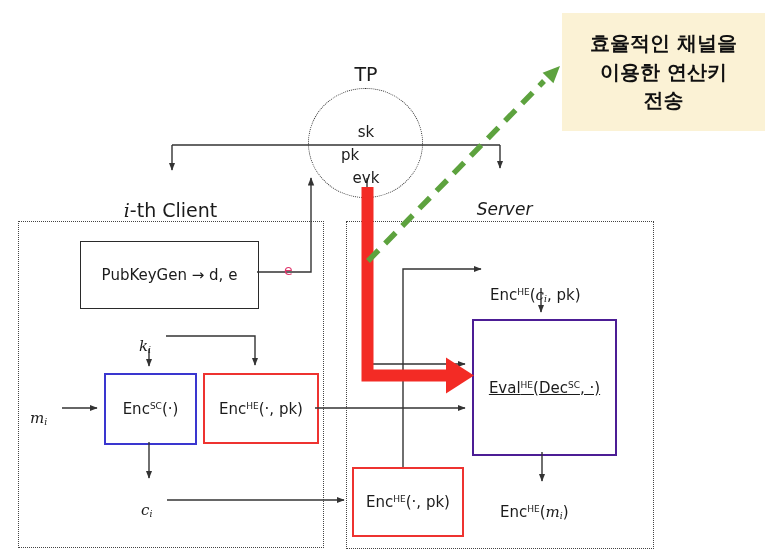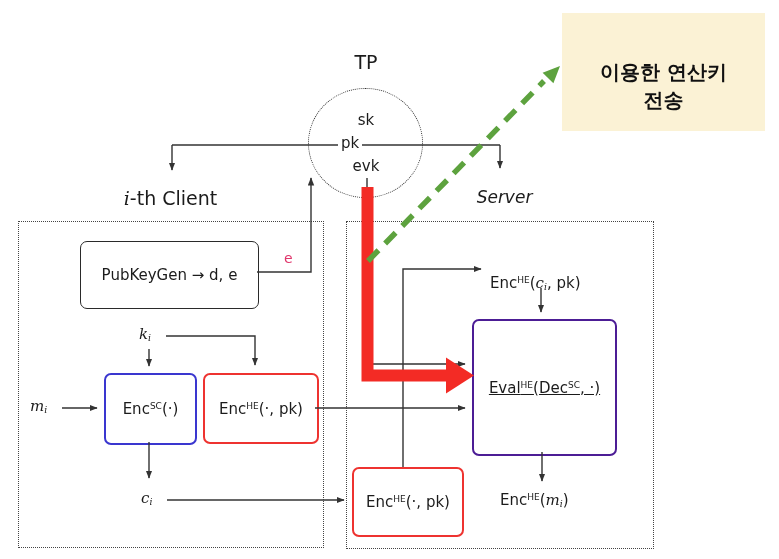--- a/index.html
+++ b/index.html
@@ -5,23 +5,23 @@
   html,body { margin:0; padding:0; background:#fff; }
   #stage {
     position:relative; width:779px; height:559px; background:#ffffff;
     font-family:"DejaVu Sans", sans-serif; color:#1b1b1b; overflow:hidden;
   }
   .dotted-region { position:absolute; border:1.5px dotted #444; background:transparent; z-index:1; }
   .tp-circle { position:absolute; border:1.6px dotted #333; border-radius:50%; z-index:1; }
   svg.wires { position:absolute; left:0; top:0; z-index:5; pointer-events:none; }
   .box {
     position:absolute; background:#fff; display:flex; align-items:center; justify-content:center;
-    font-size:15px; z-index:3; text-align:center; white-space:nowrap;border-radius:7px;
+    font-size:15px; z-index:3; text-align:center; white-space:nowrap;
   }
-  .lbl { position:absolute; z-index:6; font-size:15px; white-space:nowrap; }
+  .lbl { position:absolute; z-index:6; font-size:15px; white-space:nowrap;margin-top:12px; }
   .ctr { text-align:center; }
   sup { font-size:0.60em; vertical-align:0.55em; }
   sub.mi { font-size:0.62em; vertical-align:-0.25em; font-family:"DejaVu Serif", serif; font-style:italic; }
   .mv { font-family:"DejaVu Serif", serif; font-style:italic; }
   .callout {
     position:absolute; left:562px; top:13px; width:203px; height:118px; z-index:2;
     background:#FBF2D5; display:flex; align-items:center; justify-content:center;
     font-weight:bold; font-size:20px; line-height:1.42; text-align:center; color:#111;
   }
   .whitebg { background:#fff; padding:0 3px; }
@@ -30,21 +30,21 @@
 <body>
 
 <div id="stage">
 
   <div class="dotted-region" style="left:18px; top:221px; width:304px; height:325px;"></div>
   <div class="dotted-region" style="left:346px; top:221px; width:306px; height:326px;"></div>
   <div class="tp-circle" style="left:308px; top:88px; width:113px; height:108px;"></div>
 
   <div class="callout">
     <div>
-      <br>
+      <span>효율적인 채널을</span><br>
       <span>이용한 연산키</span><br>
       <span>전송</span>
     </div>
   </div>
 
   <svg class="wires" width="779" height="559" viewBox="0 0 779 559">
     <defs>
       <marker id="arr" markerWidth="9" markerHeight="7" refX="7.5" refY="3.2" orient="auto" markerUnits="userSpaceOnUse">
         <path d="M0,0 L8.2,3.2 L0,6.4 z" fill="#333"></path>
       </marker>

